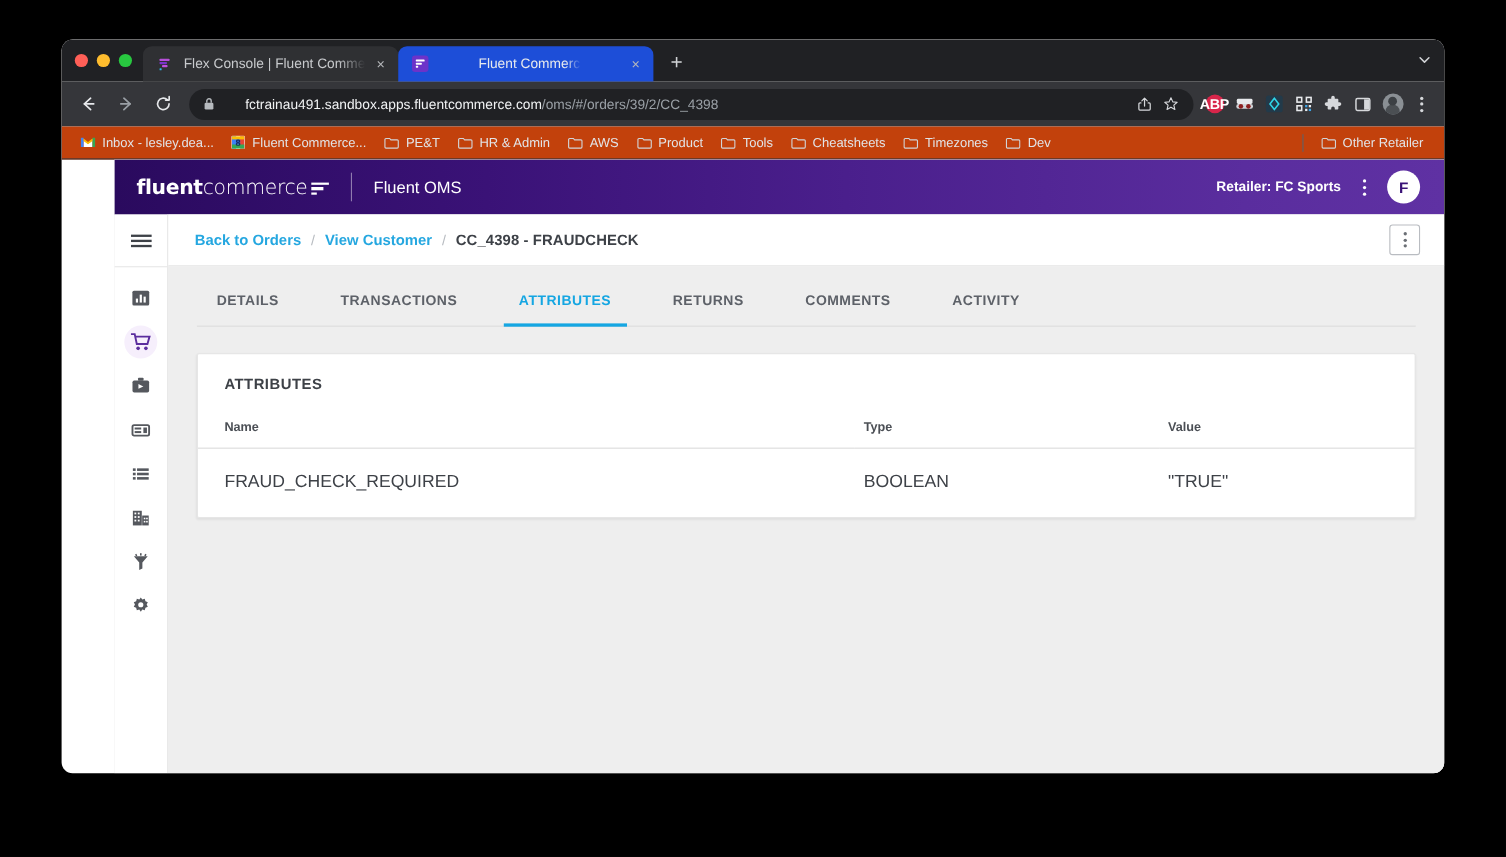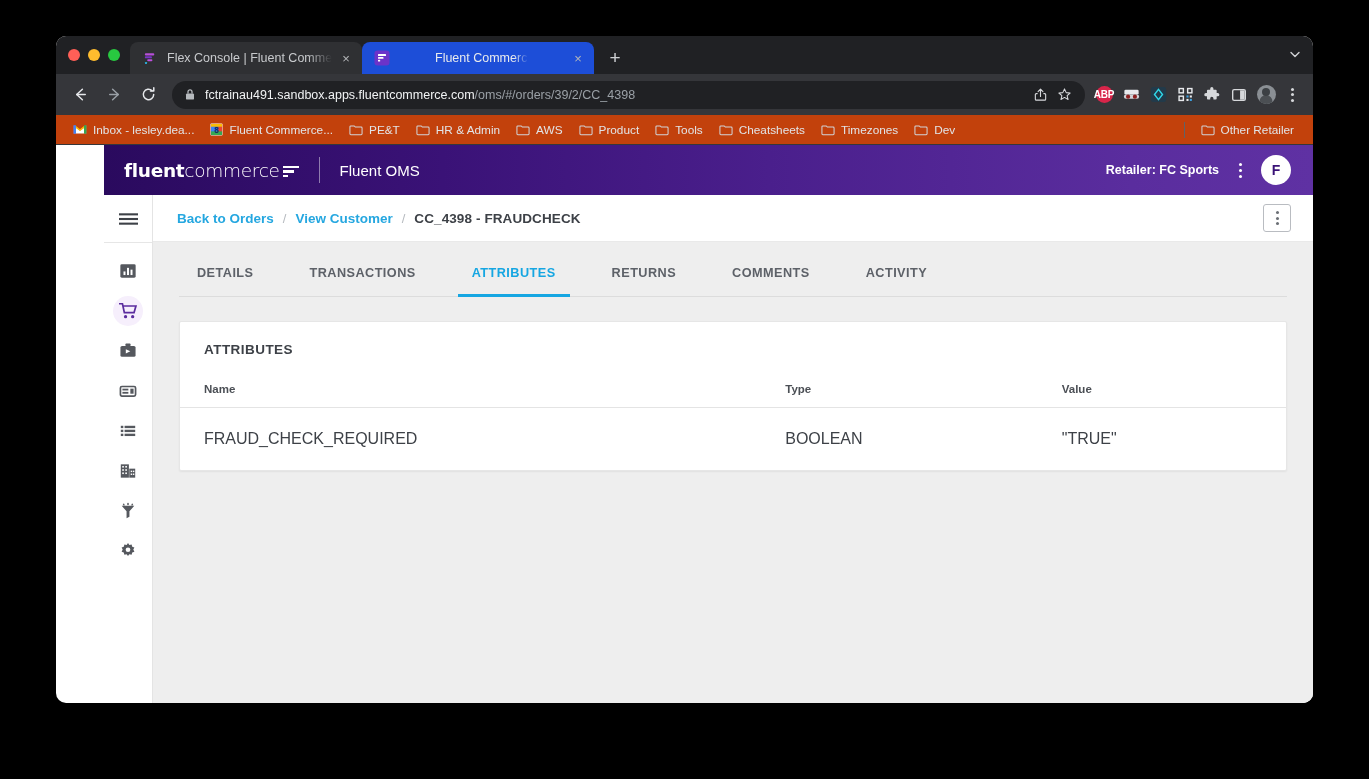--- a/index.html
+++ b/index.html
@@ -112,34 +112,35 @@
     margin: 0 7px 0 4px;
     min-width: 0;
   }
   .lock-icon { flex: none; margin-right: 9px; display: flex; }
   .url-text {
     font-size: 12.5px;
     color: #e8eaed;
     white-space: nowrap;
     overflow: hidden;
     font-family: "Liberation Sans", sans-serif;
+    margin-left: 18px;
   }
   .url-text .url-host { color: #f1f3f4; }
   .url-text .url-path { color: #9aa0a6; }
   .omni-actions { margin-left: auto; display: flex; align-items: center; gap: 2px; padding-left: 8px; }
   .omni-ic { width: 22px; height: 22px; display: flex; align-items: center; justify-content: center; color: #d6d8db; }
   .ext-icons { display: flex; align-items: center; gap: 3px; }
   .ext-ic {
     width: 24px; height: 24px;
     display: flex; align-items: center; justify-content: center;
   }
   .abp {
     width: 17px; height: 17px; border-radius: 50%;
     background: #d8254a; color: #fff;
-    font-size: 10px; font-weight: bold;
+    font-size: 13px; font-weight: bold;
     display: flex; align-items: center; justify-content: center;
     letter-spacing: -0.2px;
   }
   .avatar-ext {
     width: 19px; height: 19px; border-radius: 50%;
     background: #8a8f94;
     overflow: hidden; position: relative;
   }
   .avatar-ext::after {
     content: ""; position: absolute;

